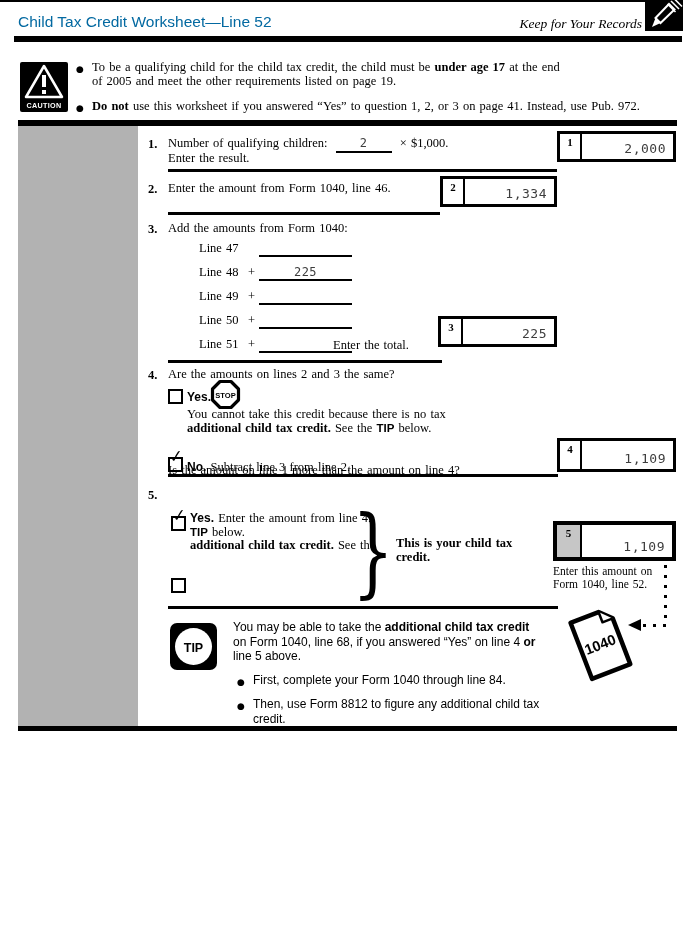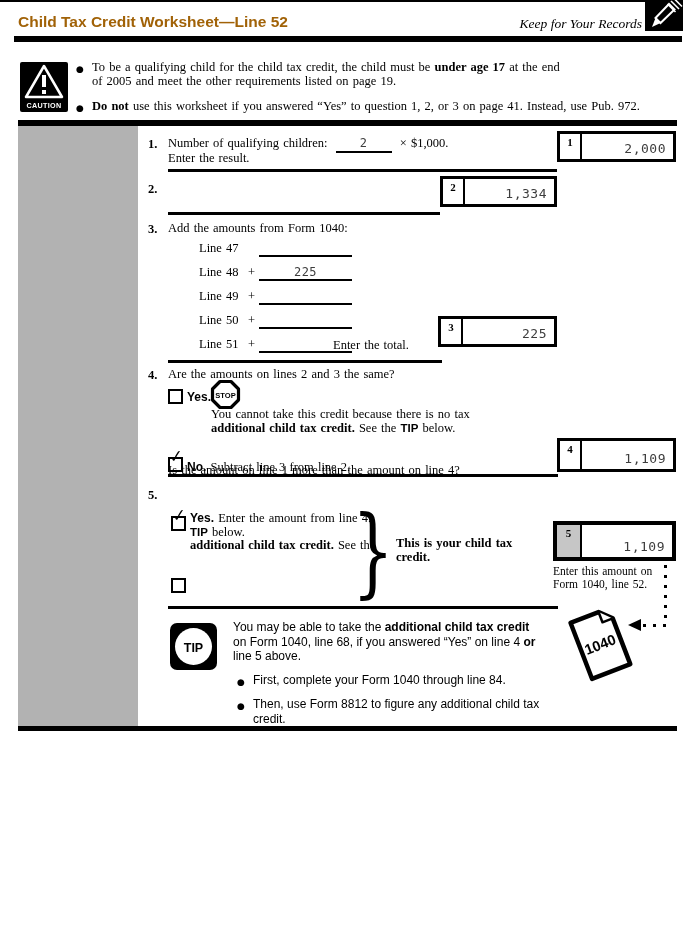--- a/index.html
+++ b/index.html
@@ -4,21 +4,21 @@
 <style>
   html,body{margin:0;padding:0;background:#fff;}
   .page{position:relative;width:695px;height:927px;background:#ffffff;overflow:hidden;}
   .abs{position:absolute;}
   .serif{font-family:"Liberation Serif",serif;font-size:12.5px;color:#000;word-spacing:1px;line-height:13.5px;}
   .sans{font-family:"Liberation Sans",sans-serif;color:#000;}
   .b{font-weight:bold;}
   .hand{font-family:"DejaVu Sans Mono",monospace;color:#3d3d3d;letter-spacing:.5px;font-size:13px;}
   .rule{position:absolute;background:#000;height:3px;}
   .bar{position:absolute;background:#000;}
-  .title{font-family:"Liberation Sans",sans-serif;font-weight:bold;font-size:15.5px;color:#a16207;}
+  .title{font-family:"Liberation Sans",sans-serif;font-weight:normal;font-size:15.5px;color:#0369a1;}
   .keep{font-family:"Liberation Serif",serif;font-style:italic;font-size:13.5px;color:#000;}
   .grayband{position:absolute;left:18px;top:126px;width:120px;height:600px;background:#b2b2b2;}
   .rownum{font-family:"Liberation Serif",serif;font-weight:bold;font-size:12.5px;color:#000;}
   .entry{display:inline-block;border-bottom:2px solid #000;text-align:center;vertical-align:baseline;}
   .amtbox{position:absolute;border:3px solid #000;background:#fff;display:flex;box-sizing:border-box;}
   .amtbox .lbl{width:20px;border-right:2px solid #000;font-family:"Liberation Serif",serif;font-weight:bold;font-size:11px;text-align:center;padding-top:2px;}
   .amtbox .val{flex:1;display:flex;align-items:flex-end;justify-content:flex-end;padding:0 7px 3px 0;margin-left:31px;}
   .amtbox.thick{border-width:4px;}
   .amtbox.thick .lbl{background:#c6c6c6;width:23px;}
   .cb{position:absolute;width:11px;height:11px;border:2px solid #000;background:#fff;}
@@ -90,20 +90,21 @@
   <div class="abs serif" style="left:168px;top:152px;">Enter the result.</div>
   <div class="amtbox" style="left:557px;top:131px;width:119px;height:31px;">
     <div class="lbl">1</div>
     <div class="val">
         <span class="hand">2,000</span>
       </div>
   </div>
   <div class="rule" style="left:168px;top:169px;width:389px;"></div>
 
   <div class="abs rownum" style="left:148px;top:182px;">2.</div>
+  <div class="abs serif" style="left:168px;top:182px;">Enter the amount from Form 1040, line 46.</div>
   <div class="amtbox" style="left:440px;top:176px;width:117px;height:31px;">
     <div class="lbl">2</div>
     <div class="val">
         <span class="hand">1,334</span>
       </div>
   </div>
   <div class="rule" style="left:168px;top:212px;width:272px;"></div>
 
   <div class="abs rownum" style="left:148px;top:222px;">3.</div>
   <div class="abs serif" style="left:168px;top:222px;">Add the amounts from Form 1040:</div>
@@ -155,21 +156,21 @@
   <div class="abs rownum" style="left:148px;top:368px;">4.</div>
   <div class="abs serif" style="left:168px;top:368px;">Are the amounts on lines 2 and 3 the same?</div>
   <div class="cb" style="left:168px;top:389px;"></div>
   <div class="abs sans b" style="left:187px;top:390px;font-size:12px;">Yes.</div>
   <div class="abs" style="left:210px;top:379px;">
     <svg width="31" height="31" viewBox="0 0 31 31">
       <polygon points="10,2.5 21,2.5 28.5,10 28.5,21 21,28.5 10,28.5 2.5,21 2.5,10" fill="#fff" stroke="#000" stroke-width="3.2" stroke-linejoin="round"></polygon>
       <text x="15.5" y="18.6" text-anchor="middle" font-size="7.6" font-weight="bold">STOP</text>
     </svg>
   </div>
-  <div class="abs serif" style="left:187px;top:408px;width:270px;margin-left:24px;">
+  <div class="abs serif" style="left:187px;top:408px;width:270px;">
     <div>You cannot take this credit because there is no tax</div>
     <div><span class="b">additional child tax credit.</span><span> See the </span><span class="sans b" style="font-size:11.5px;">TIP</span><span> below.</span></div>
   </div>
   <div class="cb" style="left:168px;top:457px;"></div>
   <div class="check" style="left:169px;top:446px;">✓</div>
   <div class="abs" style="left:187px;top:457px;white-space:nowrap;">
     <span class="sans b" style="font-size:12px;">No.</span><span class="serif"> Subtract line 3 from line 2.</span>
   </div>
   <div class="amtbox" style="left:557px;top:438px;width:119px;height:34px;">
     <div class="lbl">4</div>

